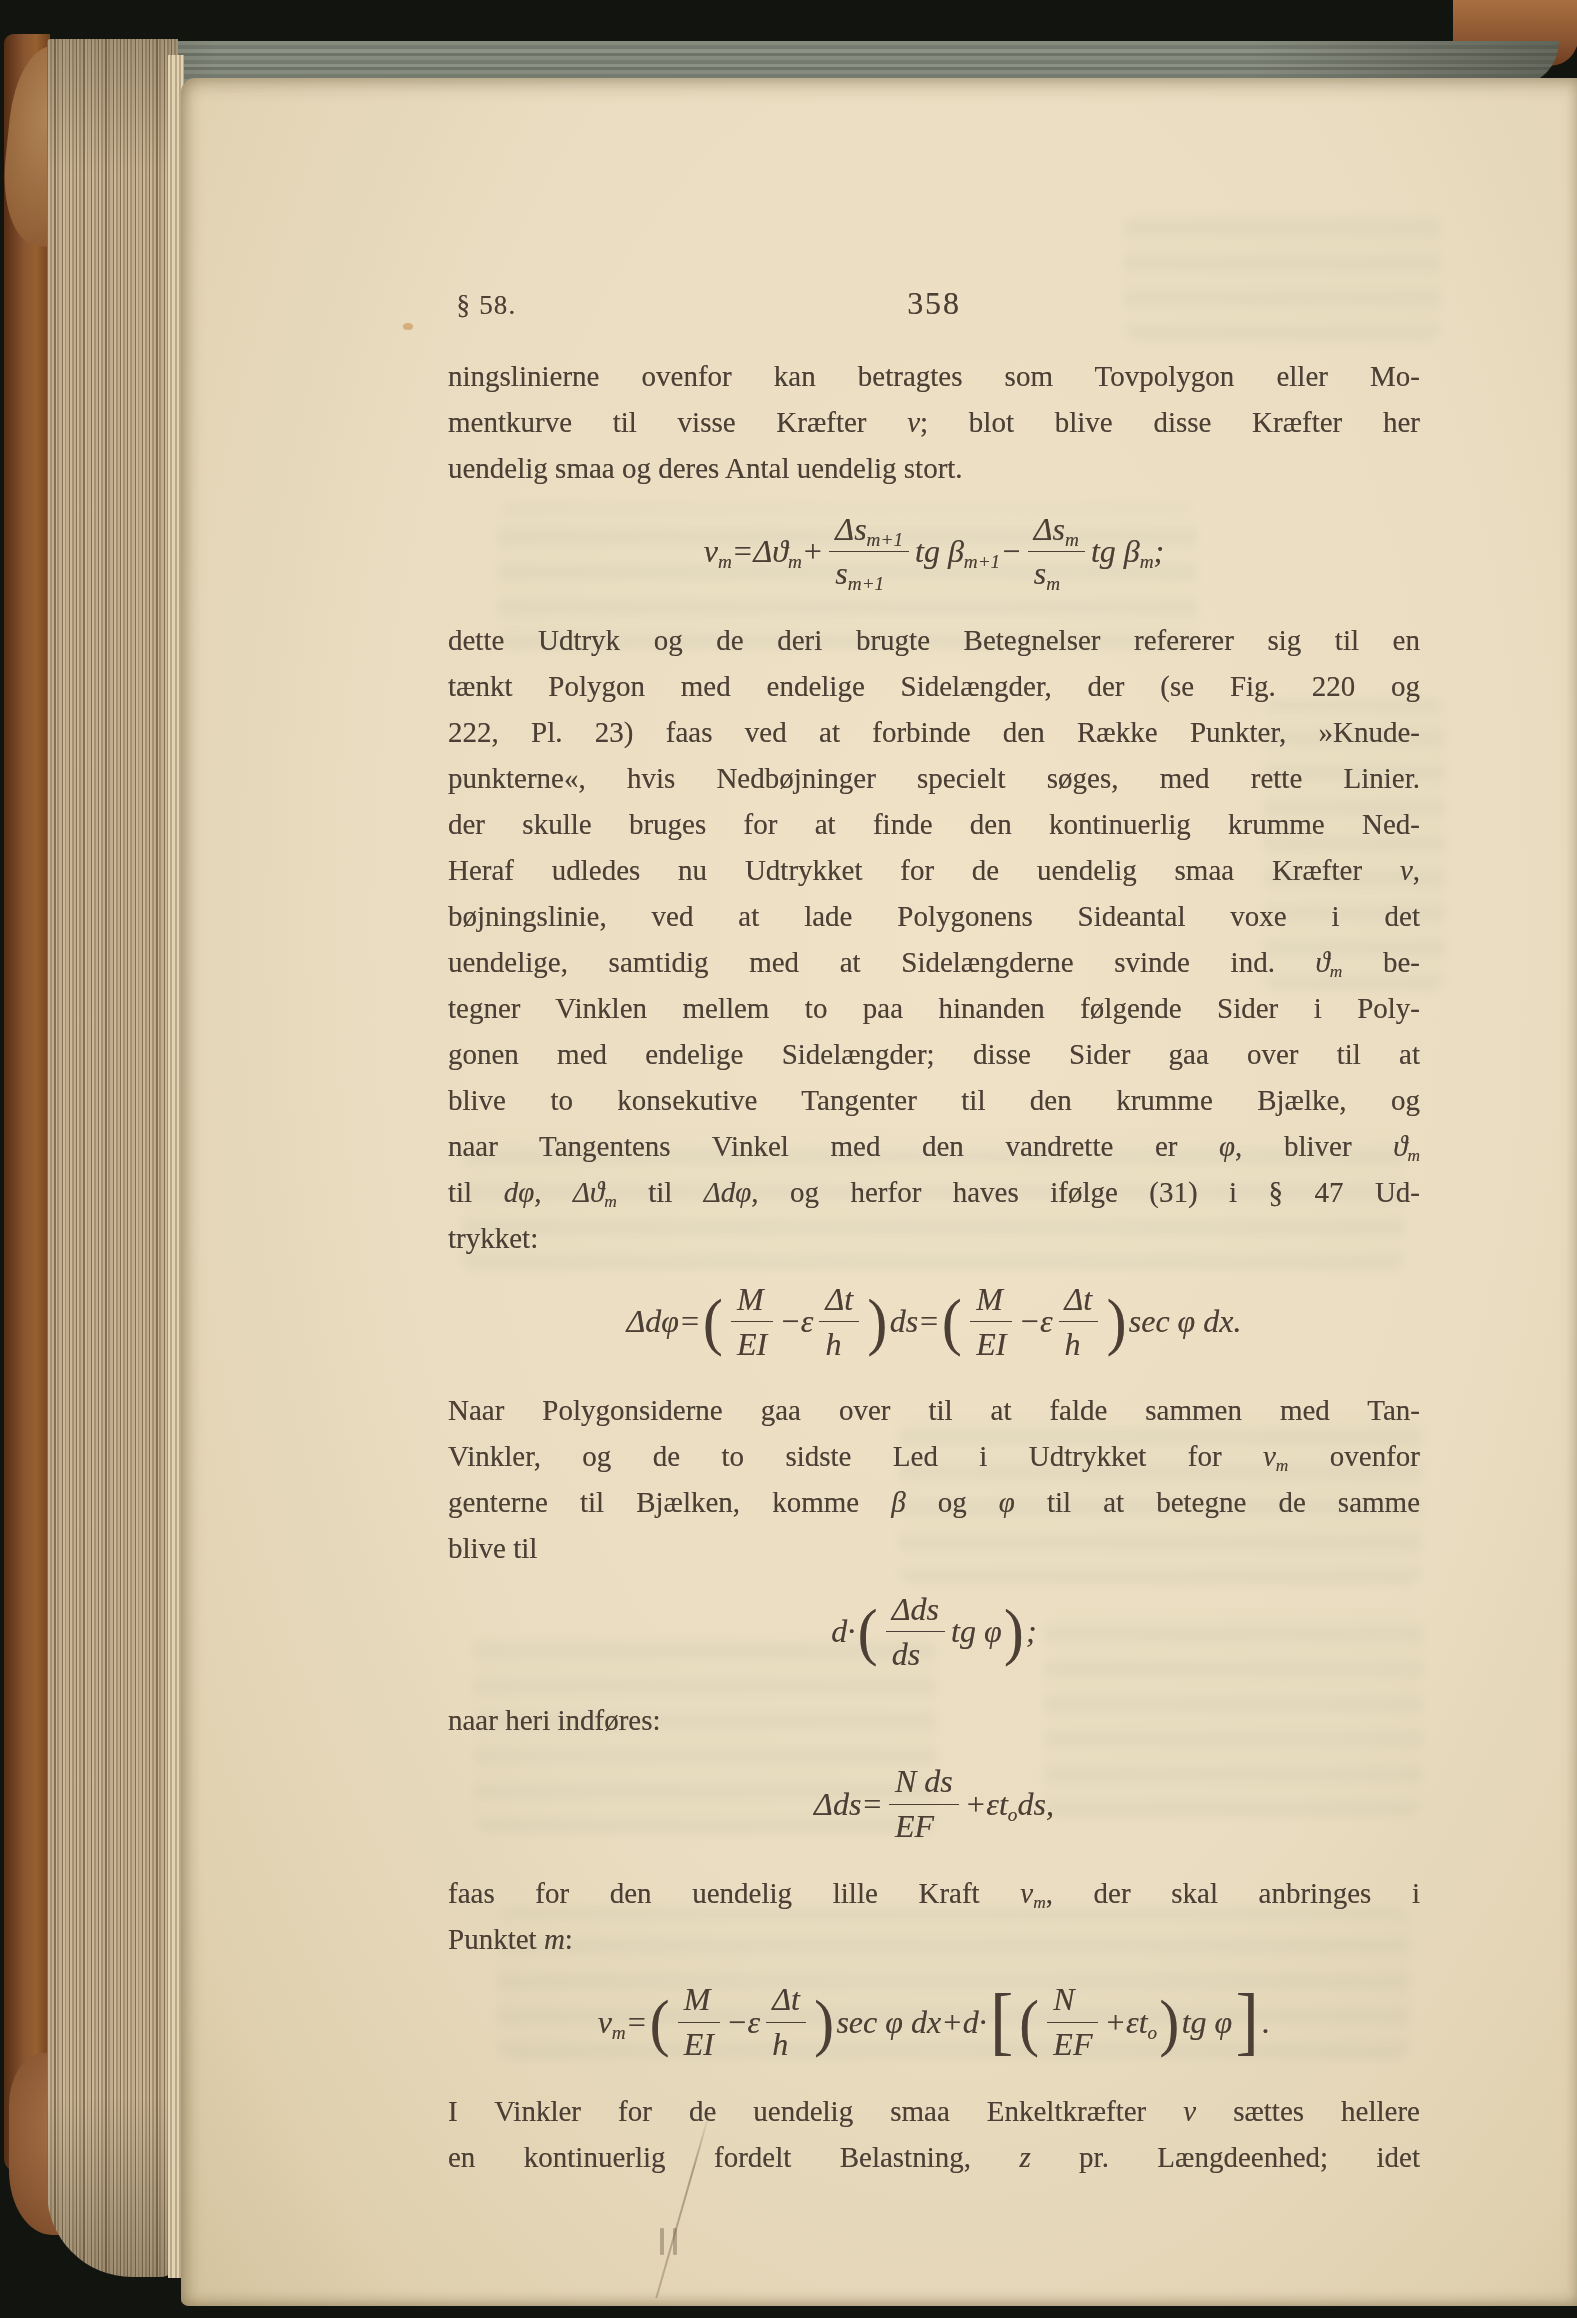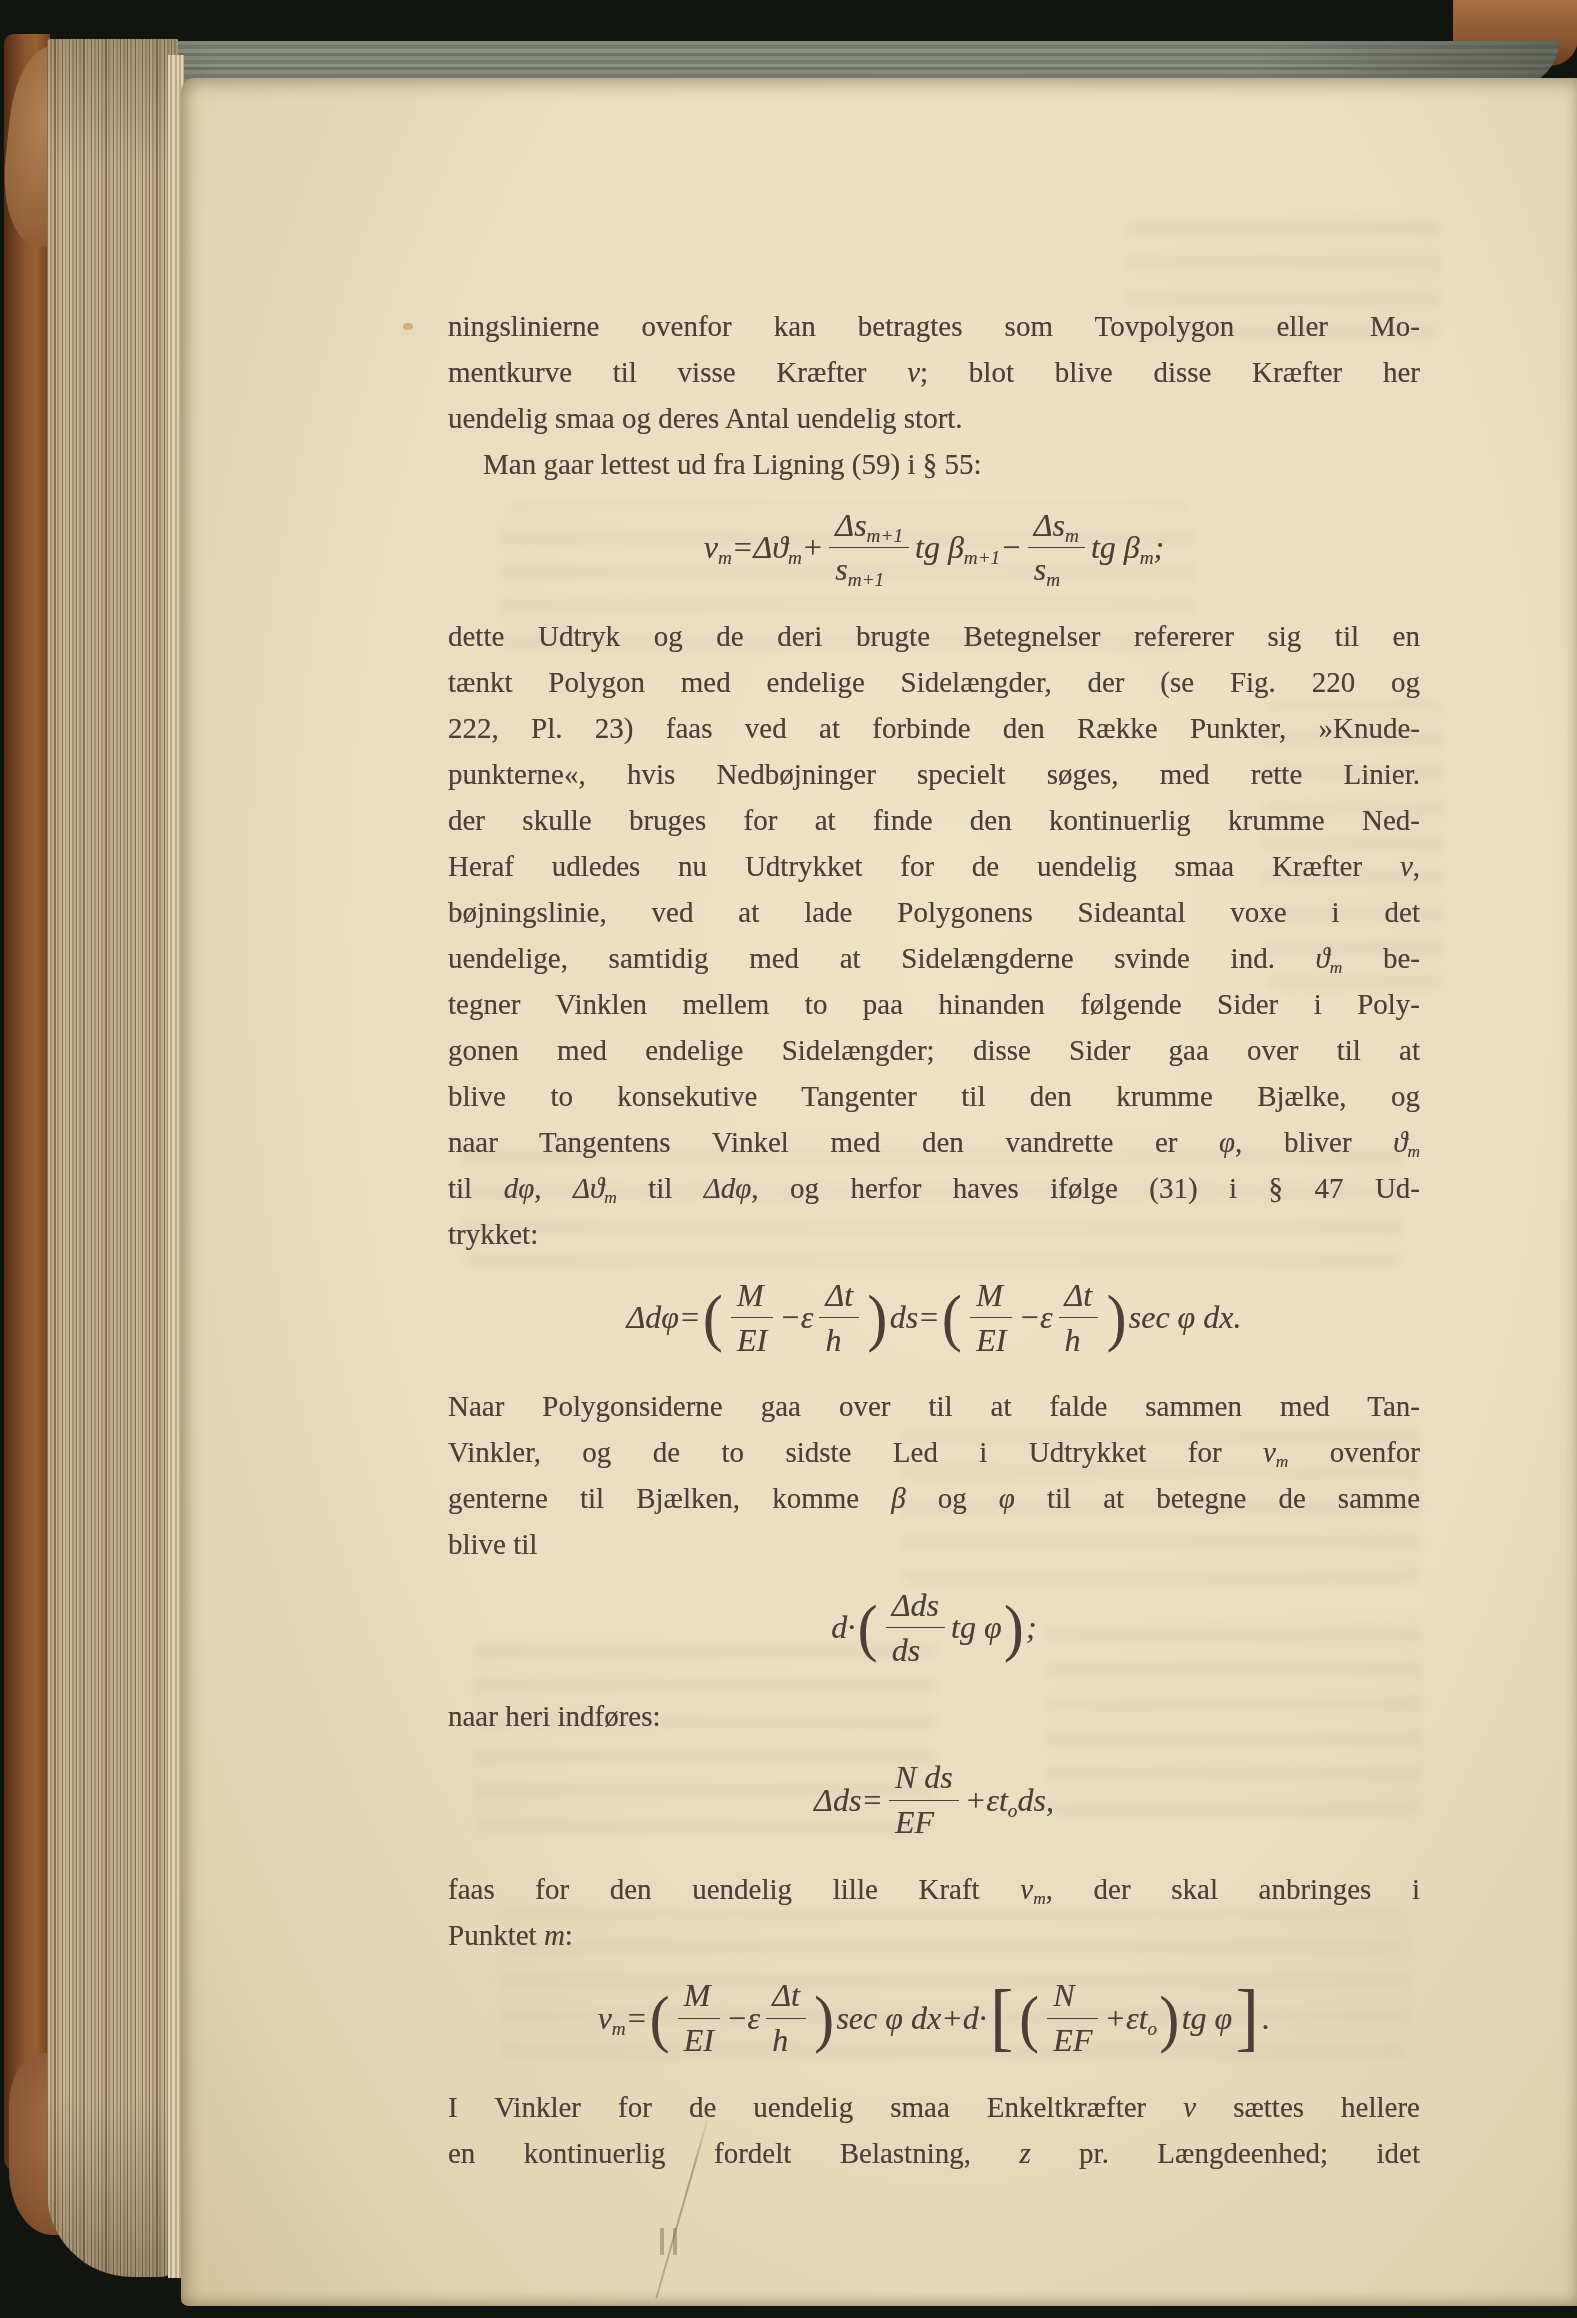--- a/index.html
+++ b/index.html
@@ -104,25 +104,28 @@
   <div class="bleed" style="left:474px;top:1634px;width:462px;height:200px;"></div>
   <div class="bleed" style="left:1045px;top:1610px;width:377px;height:207px;"></div>
   <div class="bleed" style="left:498px;top:1907px;width:911px;height:152px;"></div>
 
   <div class="stain"></div>
   <div class="crease"></div>
   <div class="pencil" style="left:660px;top:2228px;"></div>
   <div class="pencil" style="left:673px;top:2228px;"></div>
 
   <div class="text">
+    <div class="hdr">
+      <span class="sec">§ 58.</span>
+      <span class="num">358</span>
+    </div>
     <div id="text-body">
         <div class="line justify"><span>ningslinierne ovenfor kan betragtes som Tovpolygon eller Mo-</span></div>
         <div class="line justify"><span>mentkurve til visse Kræfter </span><span class="i">v</span><span>;  blot blive disse Kræfter her</span></div>
         <div class="line left"><span>uendelig smaa og deres Antal uendelig stort.</span></div>
-        <div class="line indent"><span>Man gaar lettest ud fra Ligning (59) i § 55:</span></div>
         <div class="formula">
           <span class="i">v<sub>m</sub></span>
           <span> = </span>
           <span class="i">Δϑ<sub>m</sub></span>
           <span> + </span>
           <span class="frac">
             <span class="num"><span class="i">Δs<sub>m+1</sub></span></span>
             <span class="den"><span class="i">s<sub>m+1</sub></span></span>
           </span>
           <span class="i"> tg β<sub>m+1</sub></span>

